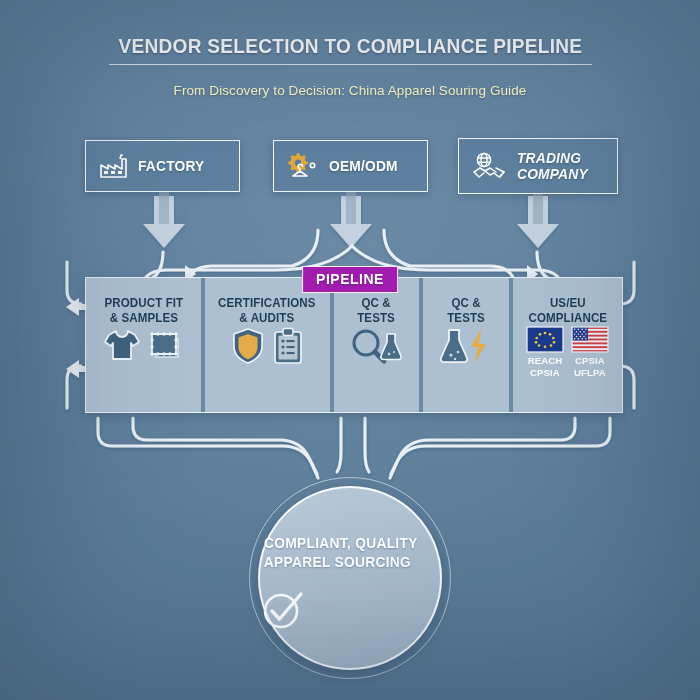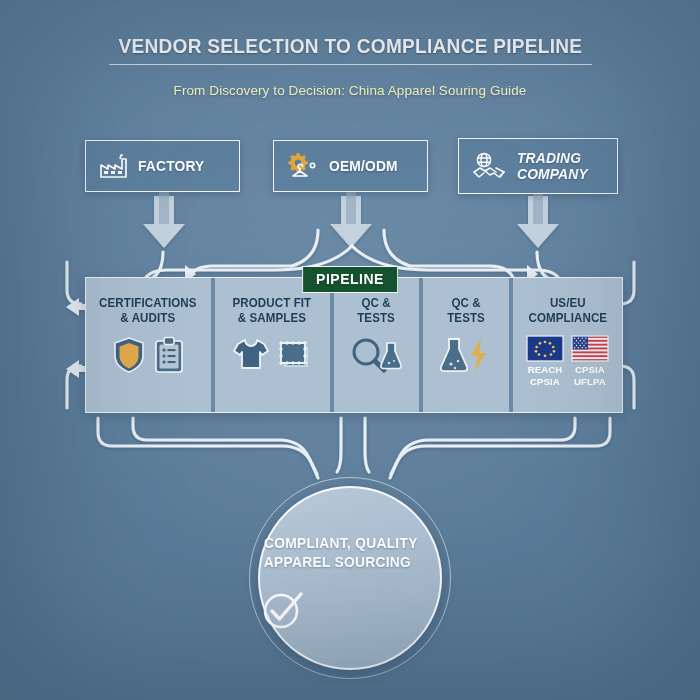--- a/index.html
+++ b/index.html
@@ -80,31 +80,31 @@
     padding-top:18px;
     height:100%;
   }
   .stage + .stage{ margin-left:4px; }
   .stage-title{
     color:#1f3c56; font-weight:bold; font-size:12.3px;
     text-align:center; line-height:1.22; letter-spacing:.1px;
     transform:scaleX(.94);
   }
   .stage-icons{
-    margin-top:10px; display:flex; align-items:flex-end;
+    margin-top:1px; display:flex; align-items:flex-end;
     justify-content:flex-start; gap:7px;
   }
   .badge-col{ display:flex; flex-direction:column; align-items:center; gap:3px; }
   .badge-text{
     color:#ffffff; font-size:9.6px; font-weight:bold;
     line-height:1.22; text-align:center; letter-spacing:.1px;
   }
   #pipeline-tag{
     position:absolute; left:50%; top:266px; transform:translateX(-50%);
-    background:#14532d;
+    background:#a21caf;
     border:1.6px solid rgba(255,255,255,.95);
     padding:4px 13px 5px 13px;
     color:#ffffff; font-weight:bold; font-size:14px; letter-spacing:.5px;
     z-index:6;
     text-shadow:0 1px 2px rgba(20,40,60,.4);
   }
 
   
   #outcome{
     position:absolute; left:249px; top:477px; width:202px; height:202px;
@@ -276,49 +276,20 @@
     <span></span>
     <span>TRADING</span><br>
     <span>COMPANY</span>
   </span>
 </div>
 
 <div id="pipeline-tag">PIPELINE</div>
 
 <div id="pipeline-panel">
 
-  <div class="stage" style="width:128px;">
-    <div class="stage-title">
-      <span>CERTIFICATIONS</span><br><span>&amp; AUDITS</span>
-    </div>
-    <div class="stage-icons">
-      <span>
-        <svg class="ic" width="34" height="38" viewBox="0 0 34 38">
-          <path d="M17 2 L3 7 v12 c0 9 6 14 14 17 c8 -3 14 -8 14 -17 V7 z" fill="#3f6380" stroke="#eef3f8" stroke-width="1.6"></path>
-          <path d="M17 7 L7.5 10.5 v9 c0 7 4.5 10.8 9.5 13 c5 -2.2 9.5 -6 9.5 -13 v-9 z" fill="#e2ab4b"></path>
-        </svg>
-      </span>
-      <span>
-        <svg class="ic" width="32" height="38" viewBox="0 0 32 38">
-          <rect x="3" y="5" width="26" height="31" rx="2.5" fill="#4a6d8a" stroke="#eef3f8" stroke-width="1.7"></rect>
-          <rect x="6.5" y="8.5" width="19" height="24" rx="1.5" fill="#b6c7d6"></rect>
-          <rect x="11" y="1.5" width="10" height="7" rx="2" fill="#4a6d8a" stroke="#eef3f8" stroke-width="1.5"></rect>
-          <g fill="#3f6380">
-            <circle cx="11" cy="14" r="1.6"></circle>
-              <rect x="14.5" y="13" width="8" height="2.1"></rect>
-            <circle cx="11" cy="20" r="1.6"></circle>
-              <rect x="14.5" y="19" width="8" height="2.1"></rect>
-            <circle cx="11" cy="26" r="1.6"></circle>
-              <rect x="14.5" y="25" width="8" height="2.1"></rect>
-          </g>
-        </svg>
-      </span>
-    </div>
-  </div>
-
   <div class="stage" style="width:118px;">
     <div class="stage-title">
       <span>PRODUCT FIT</span><br><span>&amp; SAMPLES</span>
     </div>
     <div class="stage-icons">
       <span>
         <svg class="ic" width="38" height="36" viewBox="0 0 38 36">
           <path d="M13 4 L6 8 L2 15 l6 4 l2 -3 v16 h18 V16 l2 3 l6 -4 l-4 -7 l-7 -4 a5.5 5.5 0 0 1 -12 0 z" fill="#3f6380" stroke="#eef3f8" stroke-width="1.8" stroke-linejoin="round"></path>
         </svg>
       </span>
@@ -334,20 +305,49 @@
               <circle cx="28" cy="5" r="1.7"></circle>
             <circle cx="4" cy="11" r="1.7"></circle>
               <circle cx="28" cy="11" r="1.7"></circle>
             <circle cx="4" cy="18" r="1.7"></circle>
               <circle cx="28" cy="18" r="1.7"></circle>
             <circle cx="4" cy="25" r="1.7"></circle>
               <circle cx="10" cy="25" r="1.7"></circle>
               <circle cx="16" cy="25" r="1.7"></circle>
               <circle cx="22" cy="25" r="1.7"></circle>
               <circle cx="28" cy="25" r="1.7"></circle>
+          </g>
+        </svg>
+      </span>
+    </div>
+  </div>
+
+  <div class="stage" style="width:128px;">
+    <div class="stage-title">
+      <span>CERTIFICATIONS</span><br><span>&amp; AUDITS</span>
+    </div>
+    <div class="stage-icons">
+      <span>
+        <svg class="ic" width="34" height="38" viewBox="0 0 34 38">
+          <path d="M17 2 L3 7 v12 c0 9 6 14 14 17 c8 -3 14 -8 14 -17 V7 z" fill="#3f6380" stroke="#eef3f8" stroke-width="1.6"></path>
+          <path d="M17 7 L7.5 10.5 v9 c0 7 4.5 10.8 9.5 13 c5 -2.2 9.5 -6 9.5 -13 v-9 z" fill="#e2ab4b"></path>
+        </svg>
+      </span>
+      <span>
+        <svg class="ic" width="32" height="38" viewBox="0 0 32 38">
+          <rect x="3" y="5" width="26" height="31" rx="2.5" fill="#4a6d8a" stroke="#eef3f8" stroke-width="1.7"></rect>
+          <rect x="6.5" y="8.5" width="19" height="24" rx="1.5" fill="#b6c7d6"></rect>
+          <rect x="11" y="1.5" width="10" height="7" rx="2" fill="#4a6d8a" stroke="#eef3f8" stroke-width="1.5"></rect>
+          <g fill="#3f6380">
+            <circle cx="11" cy="14" r="1.6"></circle>
+              <rect x="14.5" y="13" width="8" height="2.1"></rect>
+            <circle cx="11" cy="20" r="1.6"></circle>
+              <rect x="14.5" y="19" width="8" height="2.1"></rect>
+            <circle cx="11" cy="26" r="1.6"></circle>
+              <rect x="14.5" y="25" width="8" height="2.1"></rect>
           </g>
         </svg>
       </span>
     </div>
   </div>
 
   <div class="stage" style="width:88px;">
     <div class="stage-title">
       <span>QC &amp;</span><br><span>TESTS</span>
     </div>

